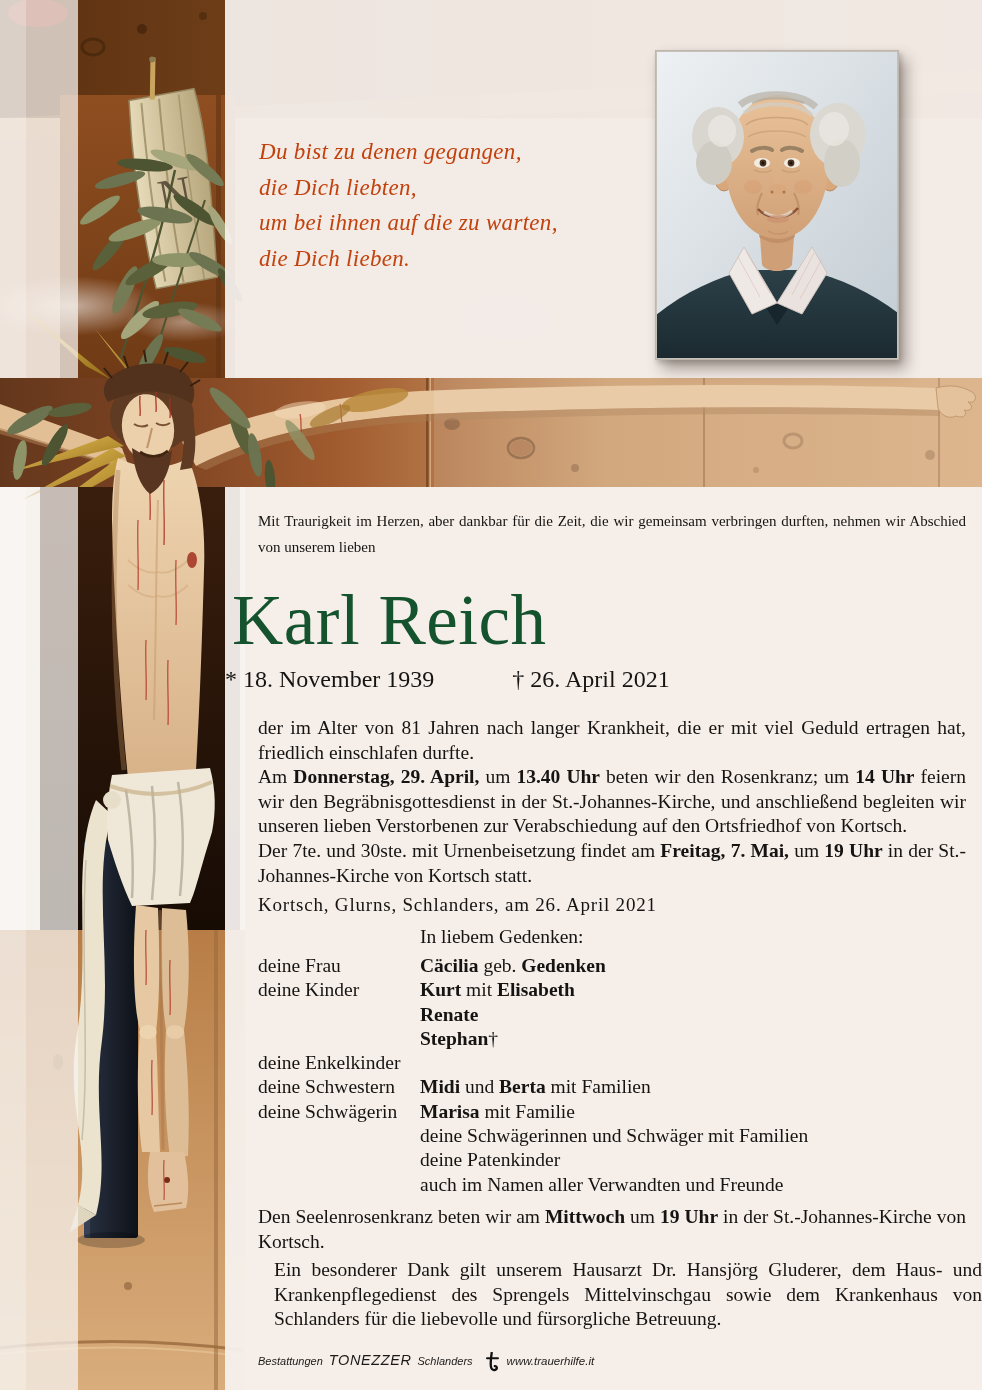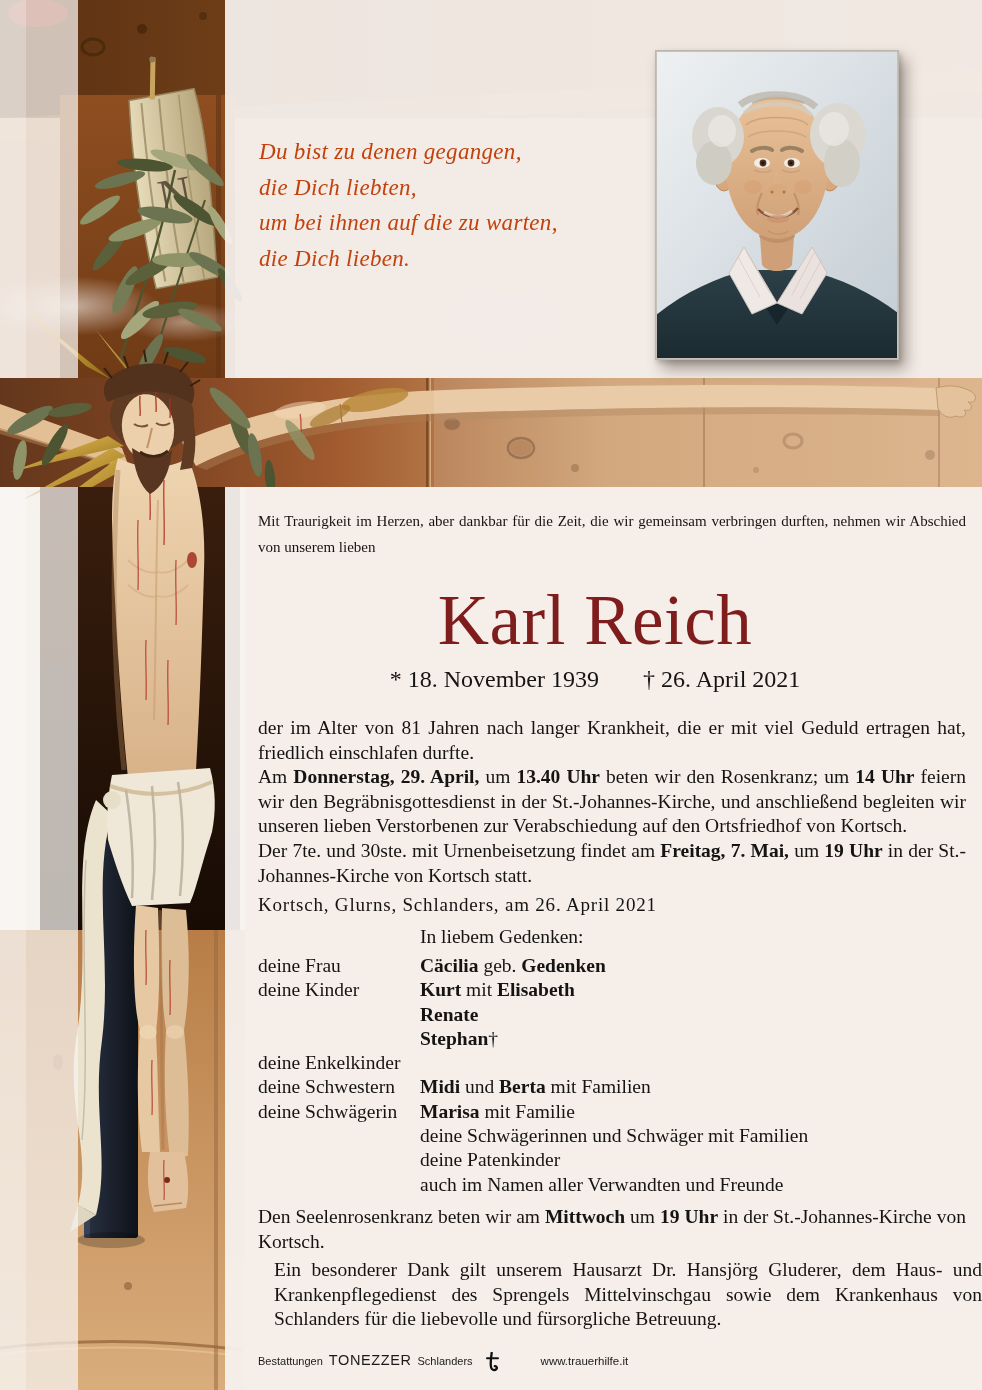--- a/index.html
+++ b/index.html
@@ -16,39 +16,39 @@
   .veil-bl{left:0;top:487px;width:78px;height:903px;background:rgba(246,241,238,.75);}
   .veil-edge-t{left:0;top:0;width:26px;height:378px;background:rgba(255,255,255,.25);}
   .veil-edge-b{left:0;top:487px;width:26px;height:903px;background:rgba(255,255,255,.25);}
   .panel-top{left:225px;top:0;width:757px;height:378px;background:rgba(246,241,238,.935);}
   .panel-main{left:225px;top:487px;width:757px;height:903px;background:rgba(247,242,239,.94);}
   
   .poem{left:259px;top:134px;font-style:italic;font-size:23px;line-height:35.5px;color:#c2410c;letter-spacing:.3px;}
   .portrait{left:655px;top:50px;width:242px;height:308px;background:#dfe5e8;
     border:1px solid #bdb7ae;box-shadow:7px 9px 14px rgba(70,58,48,.45),2px 3px 5px rgba(0,0,0,.18);}
   .intro{left:258px;top:508px;width:708px;font-size:15px;line-height:26px;text-align:justify;}
-  .name{left:225px;top:578px;width:740px;text-align:center;font-size:71px;line-height:84px;letter-spacing:.5px;color:#7f1d1d;}
-  .dates{left:225px;top:666px;width:740px;display:flex;justify-content:center;gap:44px;font-size:24px;}
+  .name{left:232px;top:578px;width:740px;text-align:left;font-size:71px;line-height:84px;letter-spacing:.5px;color:#14532d;}
+  .dates{left:225px;top:666px;width:740px;display:flex;justify-content:flex-start;gap:78px;font-size:24px;}
   .main-text{left:258px;top:716px;width:708px;font-size:19.5px;line-height:24.6px;text-align:justify;}
   .sign-line{left:258px;top:894px;font-size:19px;letter-spacing:.8px;}
   .gedenken{left:420px;top:926px;font-size:19.5px;}
   .family{left:258px;top:954px;width:708px;font-size:19.5px;line-height:24.3px;}
   .fam-row{display:flex;align-items:center;}
   .fam-label{width:162px;flex:none;}
   .fam-value{flex:1;}
   .seelen{left:258px;top:1205px;width:708px;font-size:19.5px;line-height:24.6px;text-align:justify;}
   .dank{left:258px;top:1258px;width:708px;font-size:19.5px;line-height:24.6px;text-align:justify;margin-left:16px;}
   .bb{font-weight:700;}
   .footer{left:258px;top:1352px;width:700px;display:flex;align-items:baseline;
-    font-family:"Liberation Sans","DejaVu Sans",sans-serif;color:#1c1a18;}
+    font-family:"Liberation Sans","DejaVu Sans",sans-serif;color:#1c1a18;font-style:italic;}
   .f-pre{font-size:11px;}
   .f-brand{font-size:14.5px;letter-spacing:.6px;margin-left:6px;font-weight:400;}
   .f-city{font-size:11px;margin-left:6px;}
   .f-logo{margin:0 7px 0 12px;align-self:center;}
-  .f-url{font-size:11.5px;margin-left:34px;}
+  .f-url{font-size:11.5px;}
 </style>
 </head>
 <body>
 
 <div class="page">
 
   <svg class="abs" style="left:0;top:0" width="982" height="1390" viewBox="0 0 982 1390">
     <defs>
       <linearGradient id="ceilG" x1="0" y1="0" x2="1" y2="0">
         <stop offset="0" stop-color="#5a2f10"></stop>

